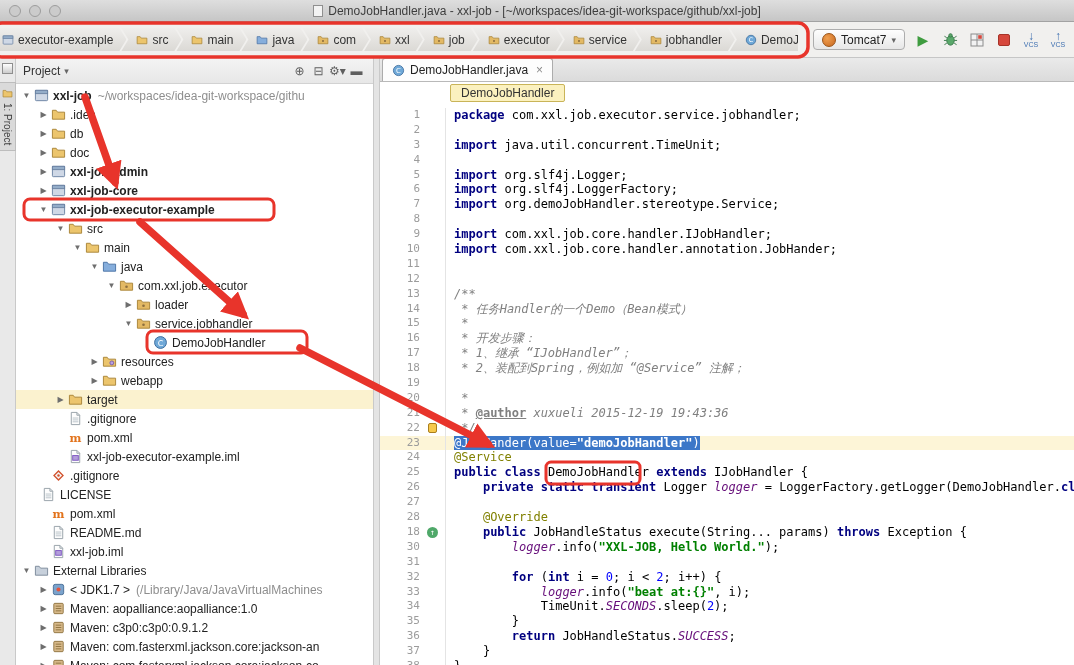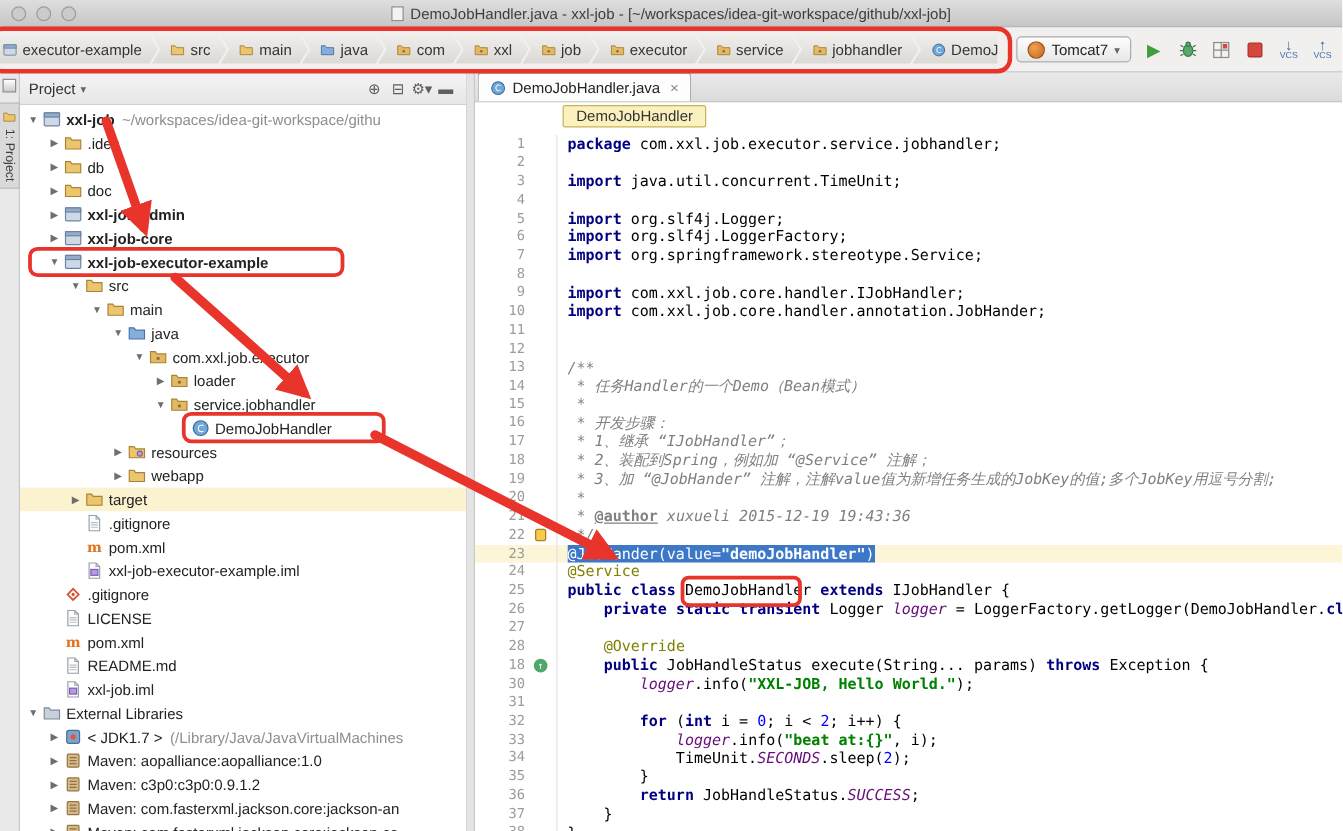--- a/index.html
+++ b/index.html
@@ -465,21 +465,21 @@
         <div class="trow" style="padding-left:21px">
           <span class="chev"></span>
           <span class="tic">
             <svg viewBox="0 0 16 16">
               <rect x="4.6" y="4.6" width="6.8" height="6.8" transform="rotate(45 8 8)" fill="#f4f4f4" stroke="#d2522d" stroke-width="1.4"></rect>
               <circle cx="8" cy="8" r="1.3" fill="#d2522d"></circle>
             </svg>
           </span>
           <span class="tlabel">.gitignore</span>
         </div>
-        <div class="trow" style="padding-left:21px">
+        <div class="trow" style="padding-left:11px">
           <span class="chev"></span>
           <span class="tic">
             <svg viewBox="0 0 16 16">
               <path d="M3.5 1.5h6l3 3v10h-9z" fill="#fdfdfd" stroke="#95a0a8"></path>
               <path d="M9.5 1.5v3h3" fill="none" stroke="#95a0a8"></path>
               <path d="M5 7.5h6M5 9.5h6M5 11.5h6" stroke="#b9c2c9"></path>
             </svg>
           </span>
           <span class="tlabel">LICENSE</span>
         </div>
@@ -595,33 +595,33 @@
     <div class="crumbbar">
       <span class="chip">DemoJobHandler</span>
     </div>
     <div class="codewrap" id="code">
         <div class="crow"><span class="ln">1</span><span class="mk"></span><span class="ctext"><span class="tk-k">package </span><span class="tk-p">com.xxl.job.executor.service.jobhandler;</span></span></div>
         <div class="crow"><span class="ln">2</span><span class="mk"></span><span class="ctext"></span></div>
         <div class="crow"><span class="ln">3</span><span class="mk"></span><span class="ctext"><span class="tk-k">import </span><span class="tk-p">java.util.concurrent.TimeUnit;</span></span></div>
         <div class="crow"><span class="ln">4</span><span class="mk"></span><span class="ctext"></span></div>
         <div class="crow"><span class="ln">5</span><span class="mk"></span><span class="ctext"><span class="tk-k">import </span><span class="tk-p">org.slf4j.Logger;</span></span></div>
         <div class="crow"><span class="ln">6</span><span class="mk"></span><span class="ctext"><span class="tk-k">import </span><span class="tk-p">org.slf4j.LoggerFactory;</span></span></div>
-        <div class="crow"><span class="ln">7</span><span class="mk"></span><span class="ctext"><span class="tk-k">import </span><span class="tk-p">org.springframework.stereotype.Service;</span></span></div>
+        <div class="crow"><span class="ln">7</span><span class="mk"></span><span class="ctext"><span class="tk-k">import </span><span class="tk-p">org.demoJobHandler.stereotype.Service;</span></span></div>
         <div class="crow"><span class="ln">8</span><span class="mk"></span><span class="ctext"></span></div>
         <div class="crow"><span class="ln">9</span><span class="mk"></span><span class="ctext"><span class="tk-k">import </span><span class="tk-p">com.xxl.job.core.handler.IJobHandler;</span></span></div>
         <div class="crow"><span class="ln">10</span><span class="mk"></span><span class="ctext"><span class="tk-k">import </span><span class="tk-p">com.xxl.job.core.handler.annotation.JobHander;</span></span></div>
         <div class="crow"><span class="ln">11</span><span class="mk"></span><span class="ctext"></span></div>
         <div class="crow"><span class="ln">12</span><span class="mk"></span><span class="ctext"></span></div>
         <div class="crow"><span class="ln">13</span><span class="mk"></span><span class="ctext"><span class="tk-c">/**</span></span></div>
         <div class="crow"><span class="ln">14</span><span class="mk"></span><span class="ctext"><span class="tk-c"> * 任务Handler的一个Demo（Bean模式）</span></span></div>
         <div class="crow"><span class="ln">15</span><span class="mk"></span><span class="ctext"><span class="tk-c"> *</span></span></div>
         <div class="crow"><span class="ln">16</span><span class="mk"></span><span class="ctext"><span class="tk-c"> * 开发步骤：</span></span></div>
         <div class="crow"><span class="ln">17</span><span class="mk"></span><span class="ctext"><span class="tk-c"> * 1、继承 “IJobHandler”；</span></span></div>
         <div class="crow"><span class="ln">18</span><span class="mk"></span><span class="ctext"><span class="tk-c"> * 2、装配到Spring，例如加 “@Service” 注解；</span></span></div>
-        <div class="crow"><span class="ln">19</span><span class="mk"></span><span class="ctext"><span class="tk-c"> * 3、加 “@JobHander” 注解，注解value值为新增任务生成的JobKey的值;多个JobKey用逗号分割;</span></span></div>
+        <div class="crow"><span class="ln">19</span><span class="mk"></span></div>
         <div class="crow"><span class="ln">20</span><span class="mk"></span><span class="ctext"><span class="tk-c"> *</span></span></div>
         <div class="crow"><span class="ln">21</span><span class="mk"></span><span class="ctext"><span class="tk-c"> * </span><span class="tk-ct">@author</span><span class="tk-c"> xuxueli 2015-12-19 19:43:36</span></span></div>
         <div class="crow"><span class="ln">22</span><span class="mk"><span class="bulb"></span></span><span class="ctext"><span class="tk-c"> */</span></span></div>
         <div class="crow caret"><span class="ln">23</span><span class="mk"></span><span class="ctext"><span class="sel"><span class="tk-a">@JobHander</span><span class="tk-p">(value=</span><span class="tk-s">"demoJobHandler"</span><span class="tk-p">)</span></span></span></div>
         <div class="crow"><span class="ln">24</span><span class="mk"></span><span class="ctext"><span class="tk-a">@Service</span></span></div>
         <div class="crow"><span class="ln">25</span><span class="mk"></span><span class="ctext"><span class="tk-k">public class </span><span class="tk-p">DemoJobHandler </span><span class="tk-k">extends </span><span class="tk-p">IJobHandler {</span></span></div>
         <div class="crow"><span class="ln">26</span><span class="mk"></span><span class="ctext"><span class="tk-p">    </span><span class="tk-k">private static transient </span><span class="tk-p">Logger </span><span class="tk-f">logger</span><span class="tk-p"> = LoggerFactory.getLogger(DemoJobHandler.</span><span class="tk-k">class</span></span></div>
         <div class="crow"><span class="ln">27</span><span class="mk"></span><span class="ctext"></span></div>
         <div class="crow"><span class="ln">28</span><span class="mk"></span><span class="ctext"><span class="tk-p">    </span><span class="tk-a">@Override</span></span></div>
         <div class="crow"><span class="ln">18</span><span class="mk"><span class="ovr">↑</span></span><span class="ctext"><span class="tk-p">    </span><span class="tk-k">public </span><span class="tk-p">JobHandleStatus execute(String... params) </span><span class="tk-k">throws </span><span class="tk-p">Exception {</span></span></div>

